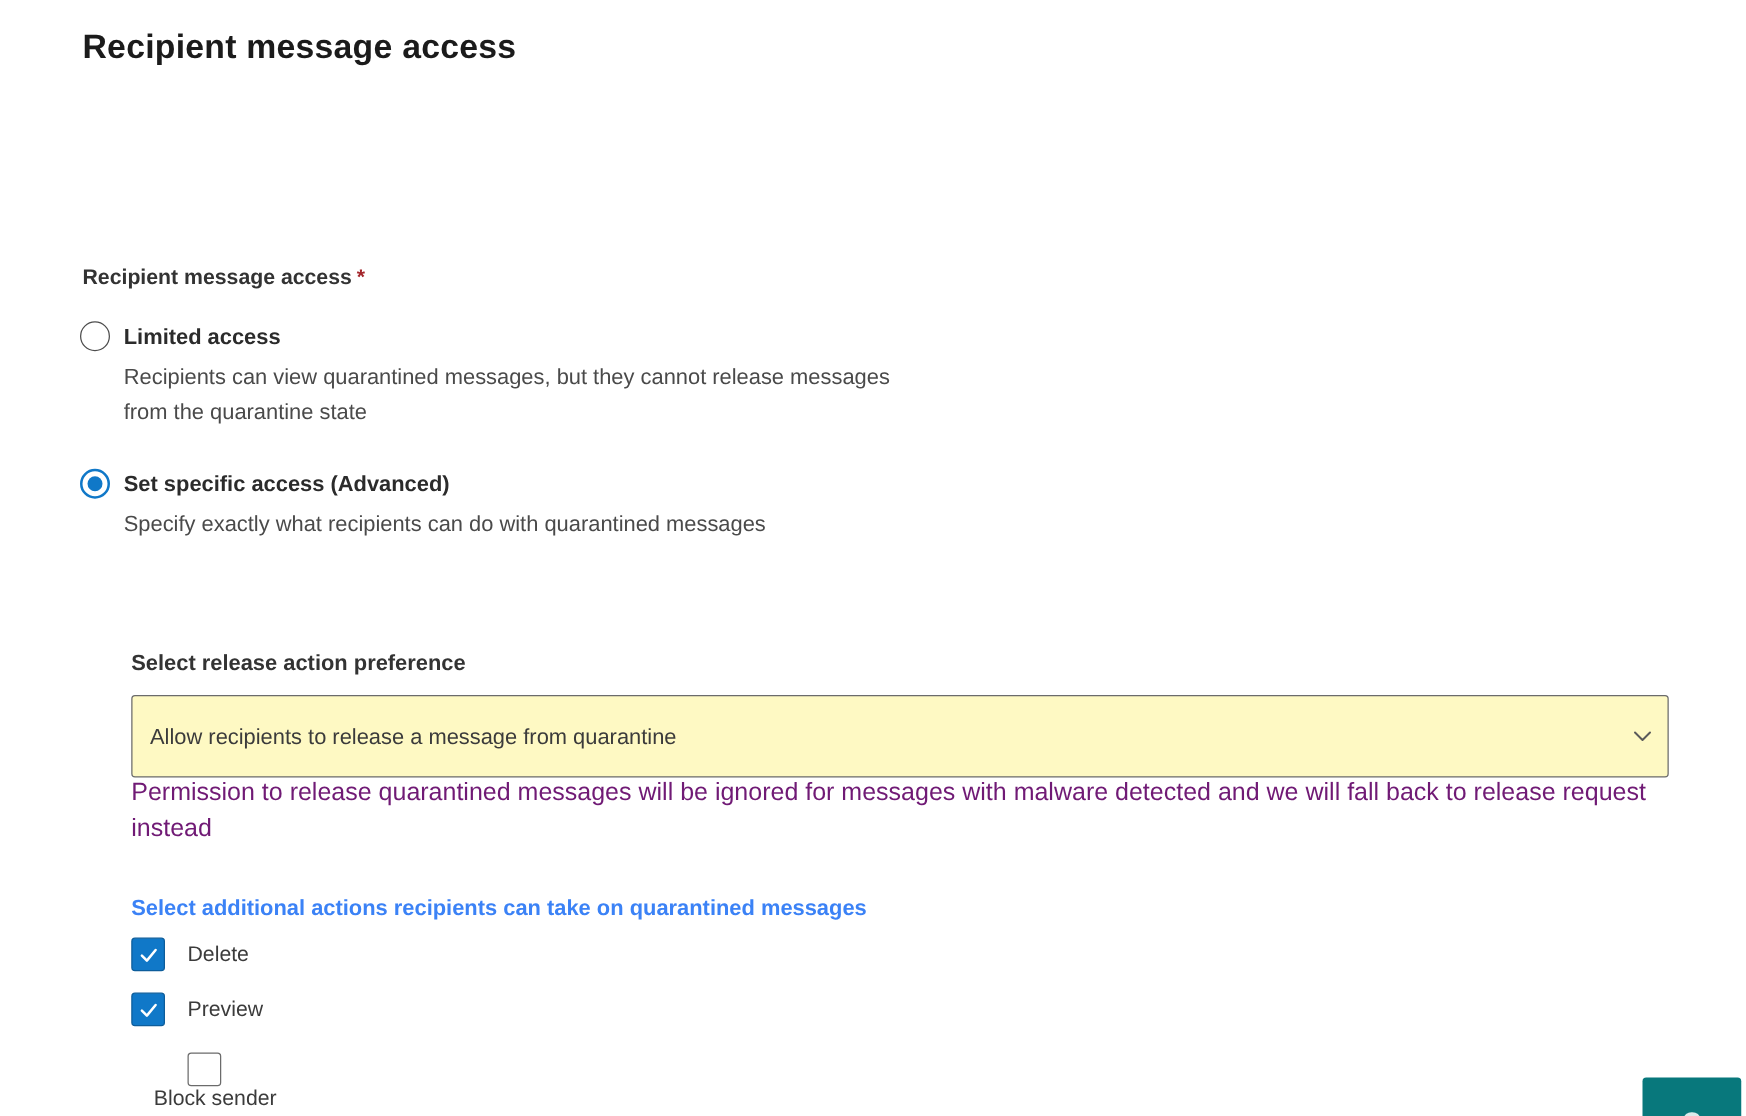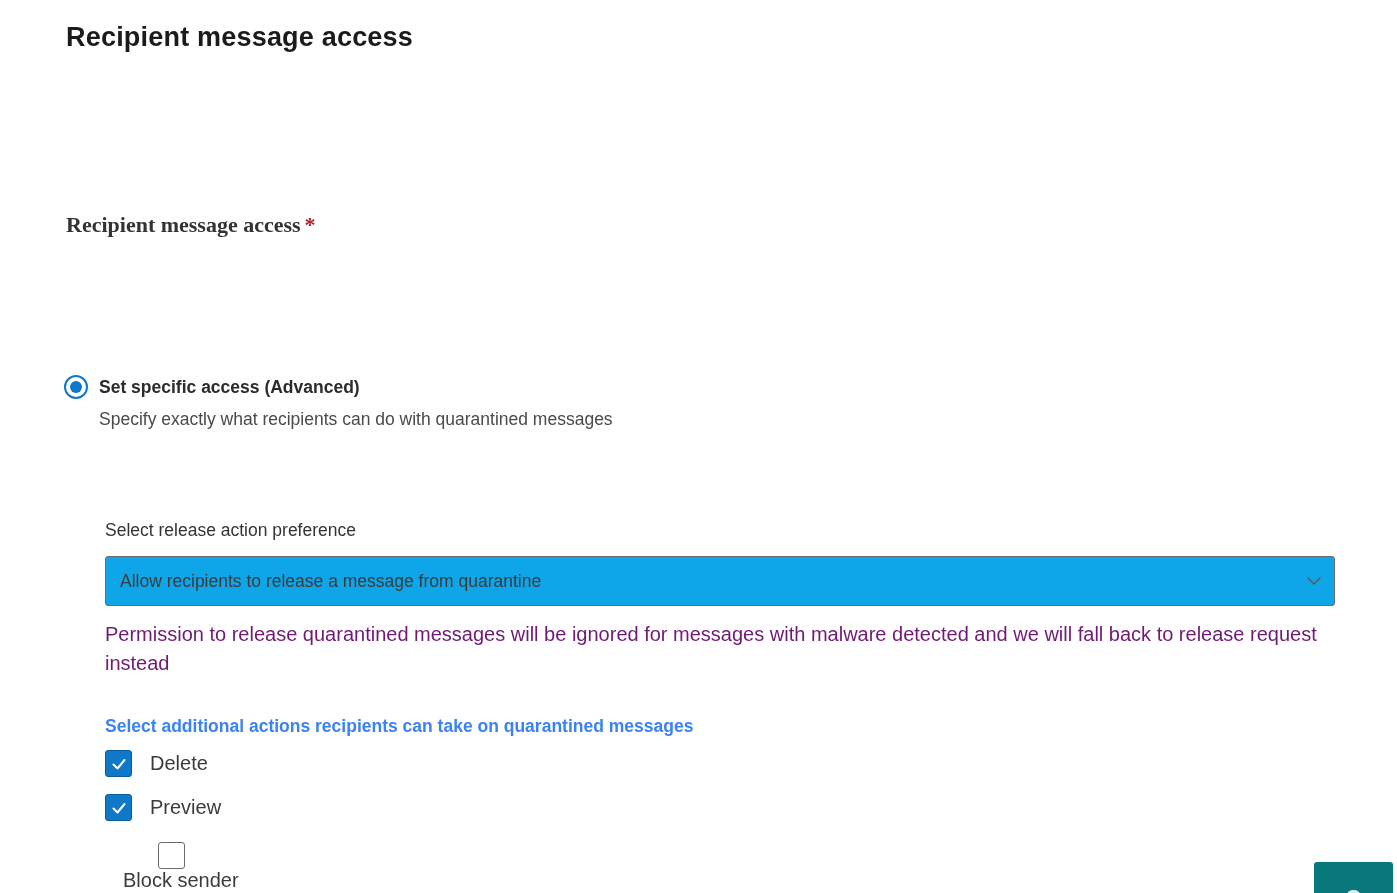--- a/index.html
+++ b/index.html
@@ -32,24 +32,23 @@
     color: #444444;
   }
   .description a {
     color: #1779c4;
     text-decoration: none;
     cursor: pointer;
   }
   .field-label {
     position: absolute;
     left: 66px; top: 212px;
-    font-size: 22px;
+    font-size: 17px;
     font-weight: 600;
     color: #333333;
-    font-family: Liberation Serif, serif;
   }
   .required { color: #a4262c; margin-left: 4px; }
 
   
   .radio-row {
     position: absolute;
     left: 64px;
     display: flex;
     align-items: flex-start;
     cursor: pointer;
@@ -90,30 +89,30 @@
     color: #4a4a4a;
     max-width: 648px;
     margin-top: 3px;
   }
 
   
   .select-label {
     position: absolute;
     left: 105px; top: 520px;
     font-size: 17.5px;
-    font-weight: 400;
+    font-weight: 700;
     color: #333333;
   }
   .dropdown {
     position: absolute;
     left: 105px; top: 556px;
-    width: 1230px; height: 50px;
+    width: 1230px; height: 66px;
     border: 1.5px solid #6b6b6b;
     border-radius: 3px;
-    background: #0ea5e9;
+    background: #fef9c3;
     display: flex;
     align-items: center;
     cursor: pointer;
   }
   .dropdown-value {
     font-size: 17.5px;
     color: #3b3b3b;
     padding-left: 14px;
     flex: 1 1 auto;
     white-space: nowrap;
@@ -162,21 +161,21 @@
   .checkbox.checked {
     background: #1078c8;
     border: 1.5px solid #0d5d9b;
   }
   .checkbox.unchecked {
     background: #ffffff;
     border: 1.5px solid #6b6b6b;
   }
   .check-label {
     margin-left: 18px;
-    font-size: 20px;
+    font-size: 17px;
     color: #3b3b3b;
   }
 
   
   .help-button {
     position: absolute;
     right: 4px; bottom: 0;
     width: 79px; height: 31px;
     background: #08787c;
     border-radius: 3px 3px 0 0;
@@ -195,20 +194,27 @@
 </head>
 <body>
 
 <div class="screen">
 
   <h1 class="page-title">Recipient message access</h1>
 
 
   <div class="field-label"><span>Recipient message access</span><span class="required">*</span></div>
 
+  <div class="radio-row opt1">
+    <span class="radio-circle"></span>
+    <span class="radio-text">
+      <div class="radio-label">Limited access</div>
+      <div class="radio-desc">Recipients can view quarantined messages, but they cannot release messages from the quarantine state</div>
+    </span>
+  </div>
 
   <div class="radio-row opt2">
     <span class="radio-circle selected"></span>
     <span class="radio-text">
       <div class="radio-label">Set specific access (Advanced)</div>
       <div class="radio-desc">Specify exactly what recipients can do with quarantined messages</div>
     </span>
   </div>
 
   <div class="select-label">Select release action preference</div>

